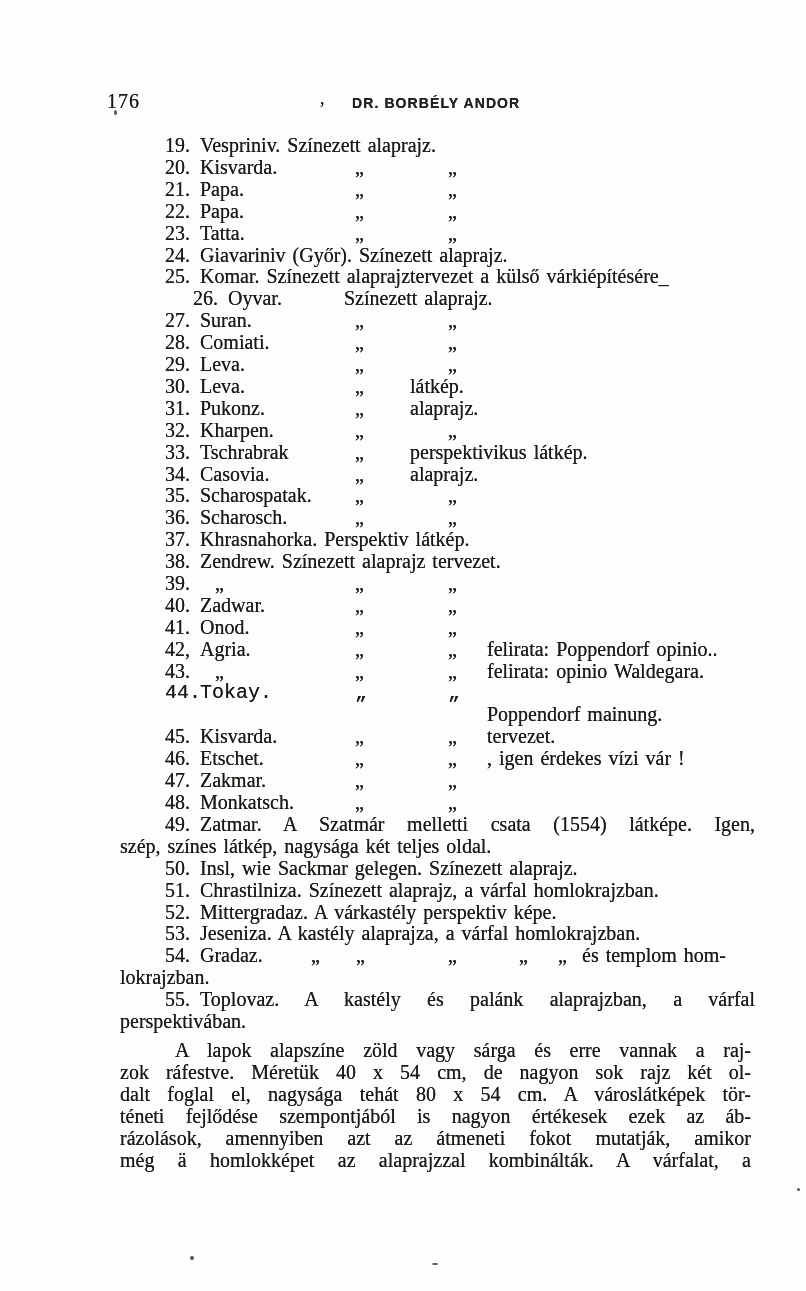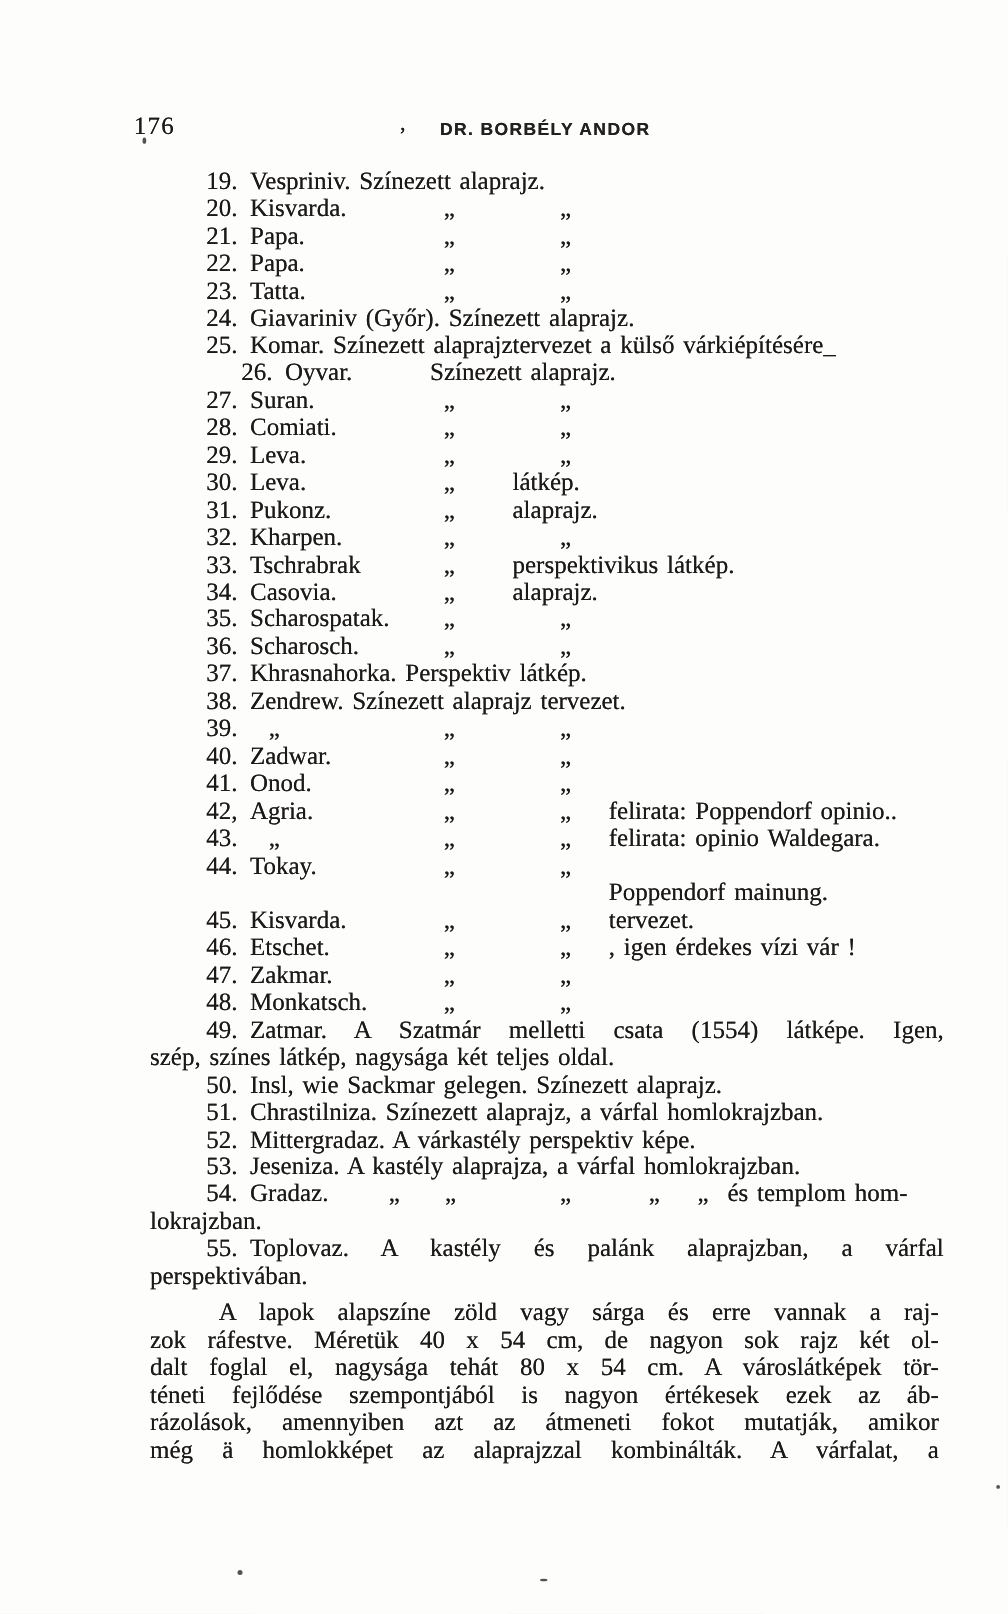--- a/index.html
+++ b/index.html
@@ -188,21 +188,21 @@
         <span class="seg d2">„</span>
         <span class="seg note">felirata: Poppendorf opinio..</span>
       </div>
       <div class="line" style="top: 659.6px;">
         <span class="seg num">43.</span>
         <span class="seg nd">„</span>
         <span class="seg d1">„</span>
         <span class="seg d2">„</span>
         <span class="seg note">felirata: opinio Waldegara.</span>
       </div>
-      <div class="line" style="top: 681.5px;">
+      <div class="line" style="top: 681.5px; font-family: Liberation Mono, monospace;">
         <span class="seg num">44.</span>
         <span class="seg name">Tokay.</span>
         <span class="seg d1">„</span>
         <span class="seg d2">„</span>
       </div>
       <div class="line" style="top: 703.4px;">
         <span class="seg note">Poppendorf mainung.</span>
       </div>
       <div class="line" style="top: 725.3px;">
         <span class="seg num">45.</span>

